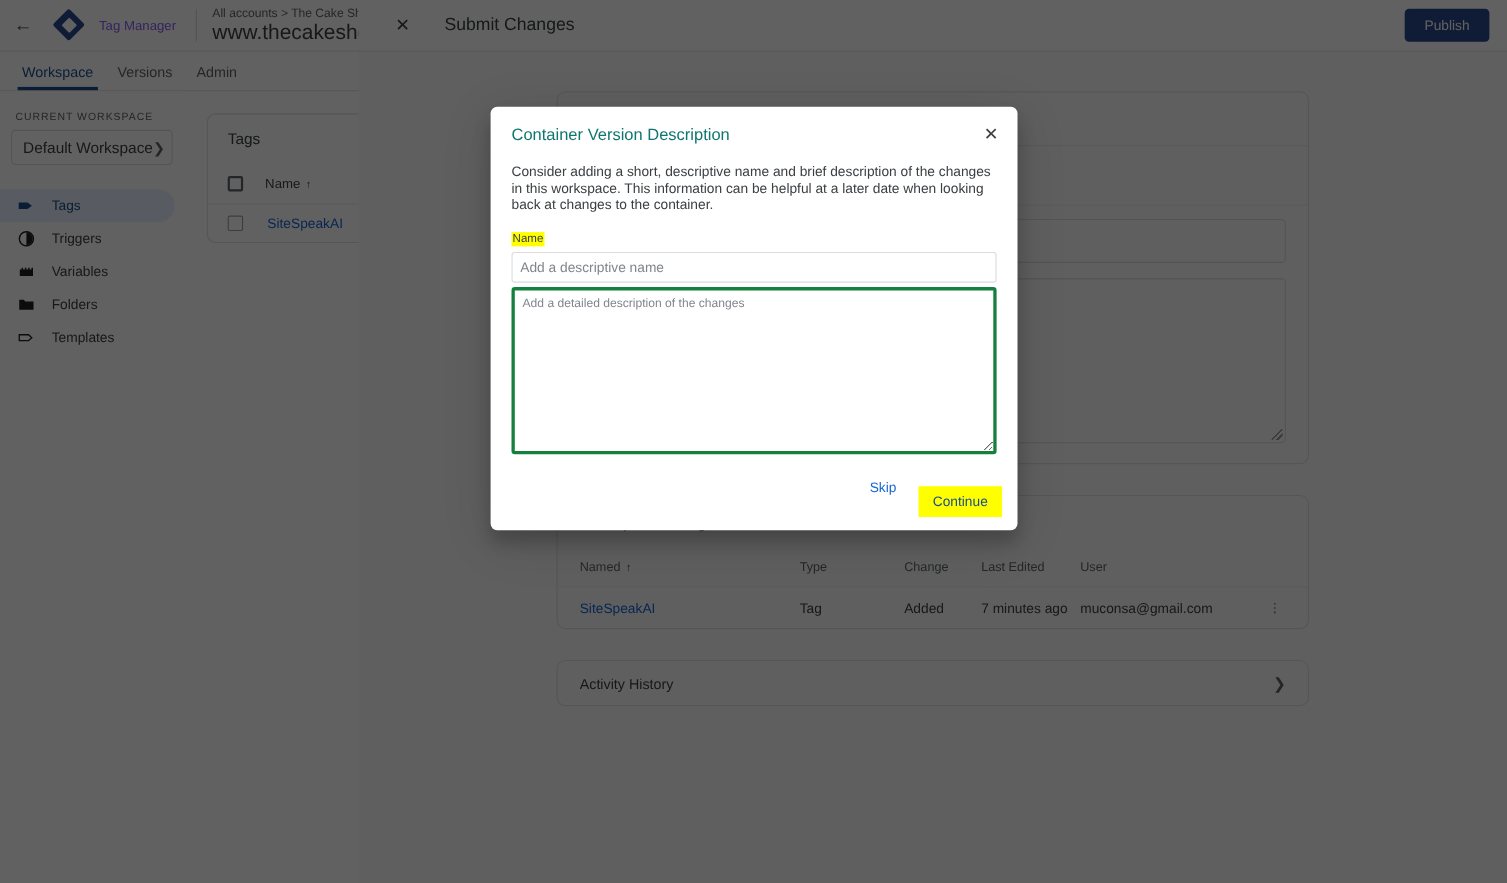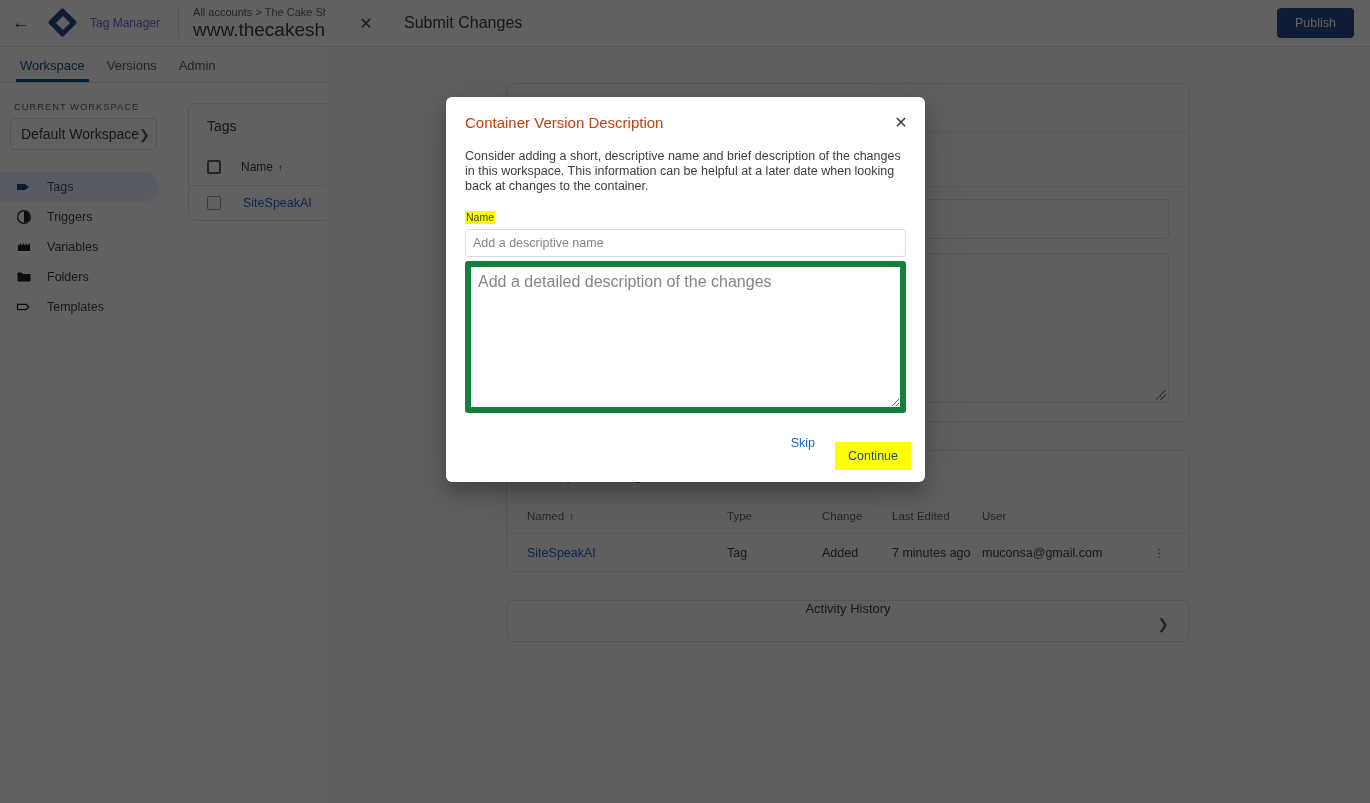--- a/index.html
+++ b/index.html
@@ -182,39 +182,39 @@
   .wc-row .c-type, .wc-row .c-change, .wc-row .c-edit, .wc-row .c-user {
     color: #3c4043; font-size: 12.5px;
   }
   .kebab {
     width: 20px; text-align: center; color: #5f6368; font-size: 14px;
     letter-spacing: 0; line-height: 6px;
   }
   .kebab span { display: block; }
   .ah-card {
     background: #fafafa; border: 1px solid #e0e0e0; border-radius: 8px;
-    height: 42px; display: flex; align-items: center; padding: 0 20px; flex-direction: column;
+    height: 42px; display: flex; align-items: center; padding: 0 20px;
   }
   .ah-card .t { font-size: 13px; color: #3c4043; }
   .ah-card .chev { margin-left: auto; color: #5f6368; font-size: 14px; }
 
   
   #scrim {
     position: absolute; inset: 0; background: rgba(0,0,0,0.62);
     z-index: 50;
   }
 
   
   #dialog {
     position: absolute; left: 446px; top: 97px; width: 479px; height: 385px;
     background: #ffffff; border-radius: 6px; z-index: 60;
     box-shadow: 0 11px 15px rgba(0,0,0,0.2), 0 9px 46px rgba(0,0,0,0.12);
   }
   .dlg-title {
-    font-size: 15px; color: #c2410c; padding: 17px 4px 0 19px;
+    font-size: 15px; color: #0f766e; padding: 17px 4px 0 19px;
   }
   .dlg-close {
     position: absolute; right: 12px; top: 13px; width: 24px; height: 24px;
     display: flex; align-items: center; justify-content: center;
     font-size: 16px; color: #3c4043;
   }
   .dlg-desc {
     font-size: 12.5px; line-height: 1.18; color: #3c4043;
     padding: 18px 22px 0 19px;
   }
@@ -224,22 +224,22 @@
     background: #ffff00; line-height: 1.25; padding: 0 1px;
   }
   .dlg-input {
     width: 100%; height: 28px; margin-top: 4px; border: 1px solid #dadce0;
     border-radius: 3px; padding: 0 0 0 7px; font-size: 12.5px; color: #3c4043;
     font-family: "Liberation Sans", sans-serif; background: #ffffff;
   }
   .dlg-input::placeholder { color: #80868b; }
   .lbl-desc-wrap { margin-top: 15px; }
   .dlg-textarea {
-    width: 100%; height: 152px; margin-top: 4px; border: 6px solid #15803d;
-    border-radius: 3px; padding: 6px 0 0 7px; font-size: 16px; color: #3c4043;
+    width: 100%; height: 152px; margin-top: 4px; border: 3px solid #15803d;
+    border-radius: 3px; padding: 6px 0 0 7px; font-size: 11px; color: #3c4043;
     font-family: "Liberation Sans", sans-serif; resize: vertical;
     background: #ffffff;
   }
   .dlg-textarea::placeholder { color: #80868b; }
   .dlg-actions {
     position: absolute; right: 14px; bottom: 12px; display: flex;
     align-items: center; gap: 10px;
   }
   .btn-skip {
     background: none; border: none; font-size: 12.5px; color: #1967d2;

